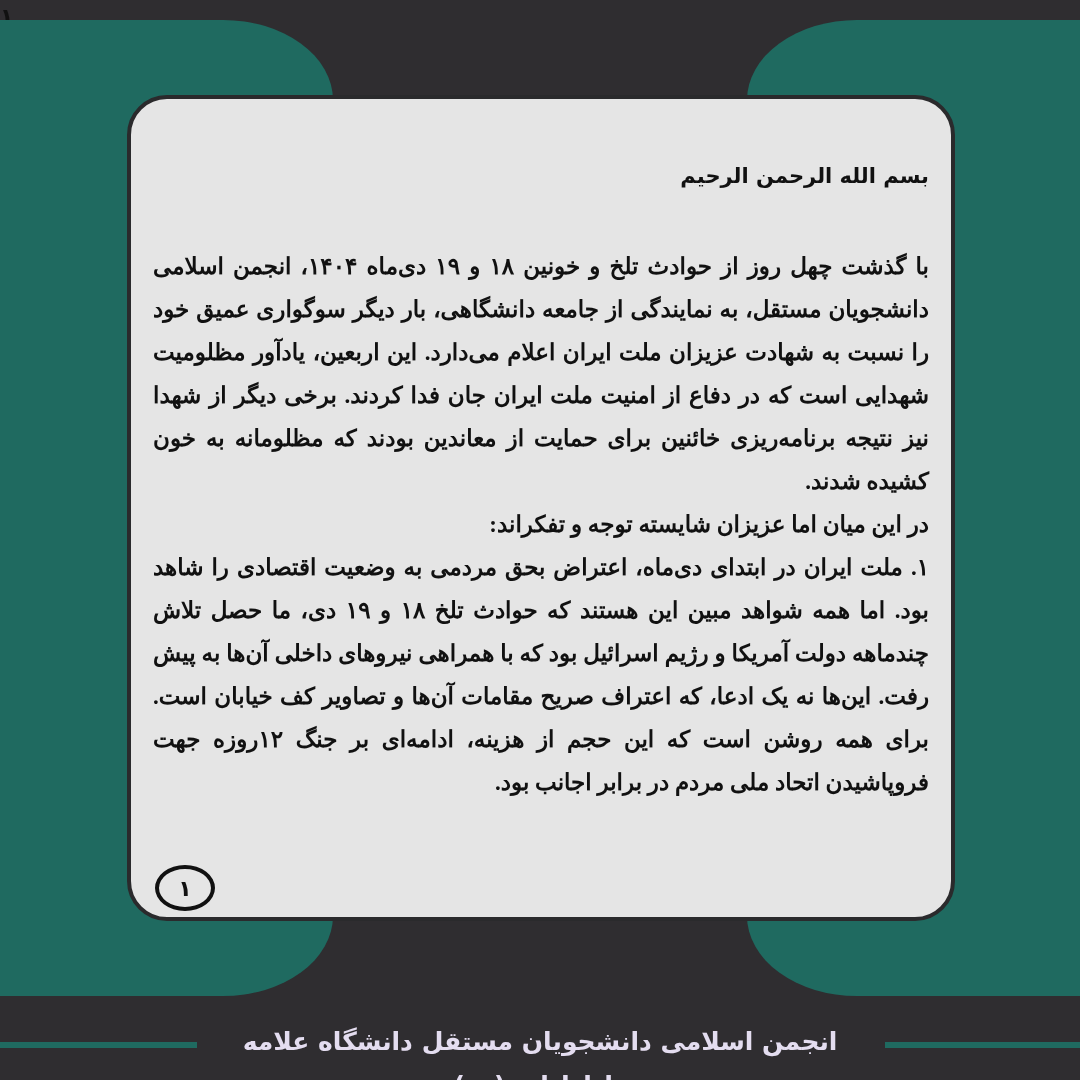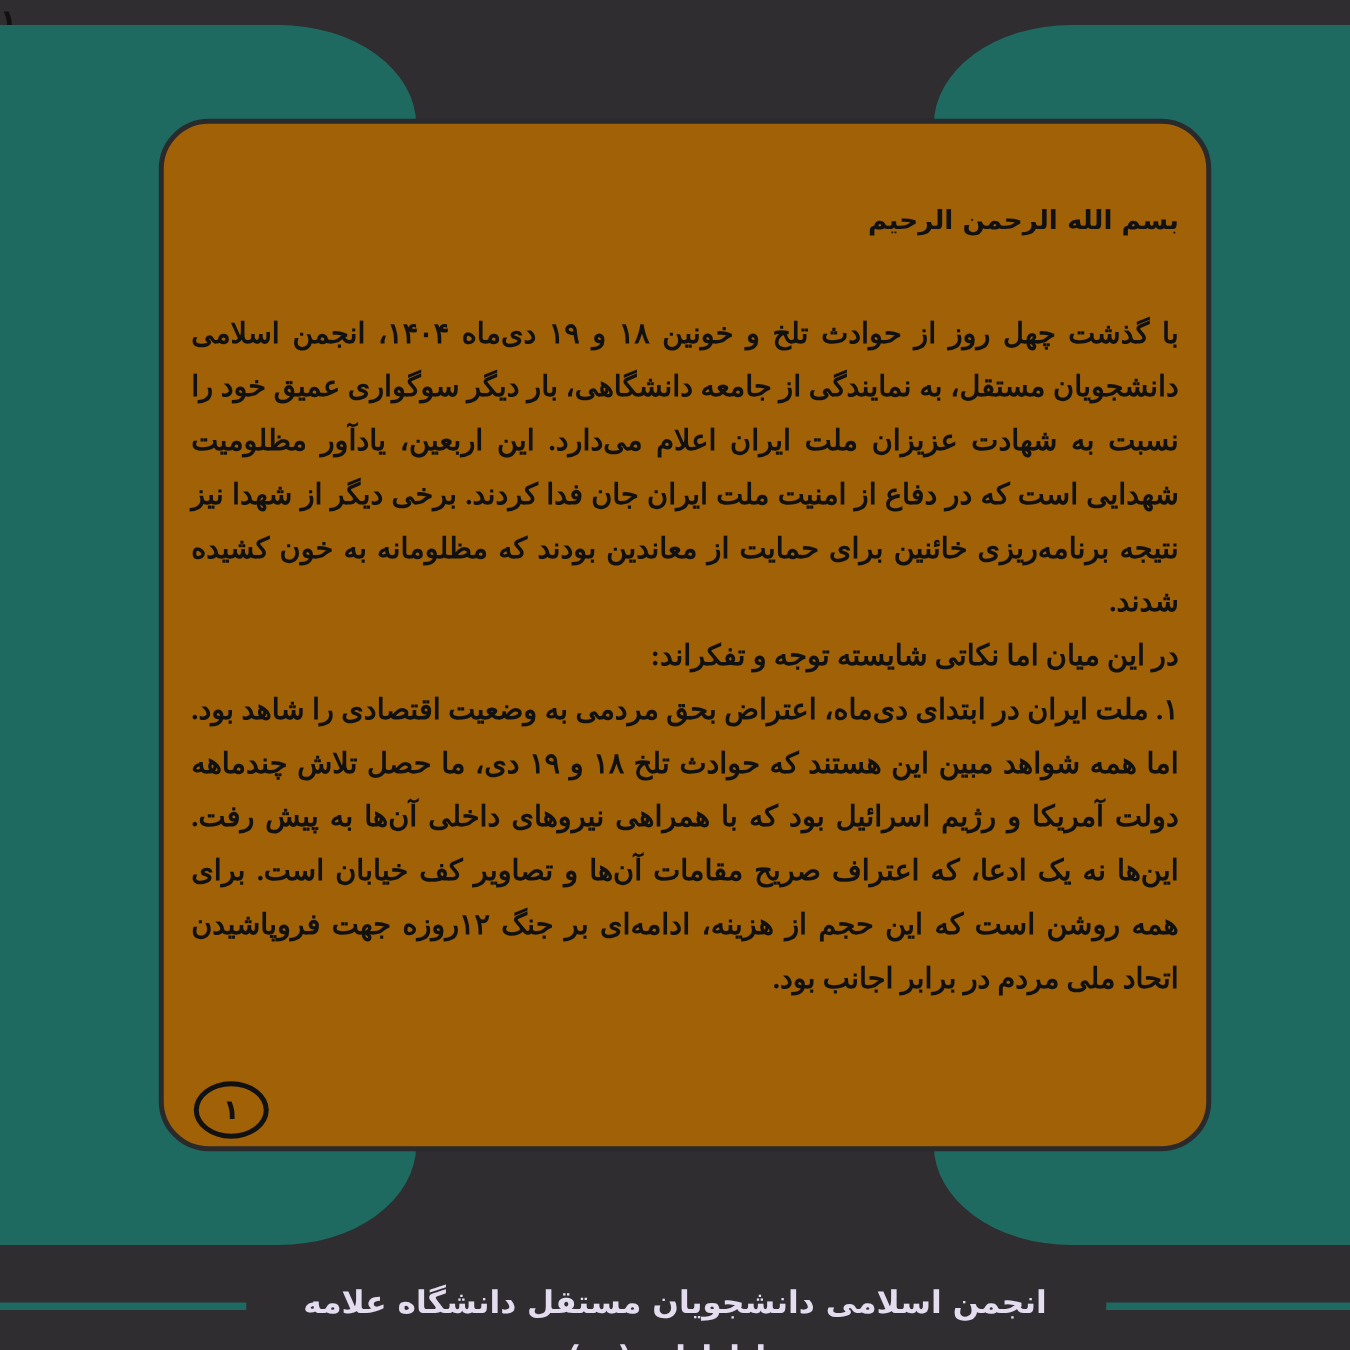--- a/index.html
+++ b/index.html
@@ -19,25 +19,24 @@
     border-bottom-right-radius: 110px 80px;
   }
   .green-right {
     position: absolute; left: 747px; top: 20px; width: 333px; height: 976px;
     background: #1f6a60;
     border-top-left-radius: 110px 80px;
     border-bottom-left-radius: 110px 80px;
   }
   .card {
     position: absolute; left: 127px; top: 95px; width: 820px; height: 818px;
-    background: #a16207;
+    background: #e5e5e5;
     border: 4px solid #2a2a2c;
     border-radius: 40px;
     box-sizing: content-box;
-    padding-left: 14px;
   }
   .content {
     position: absolute; left: 22px; right: 22px; top: 62px;
     direction: rtl; text-align: justify; text-align-last: right;
     color: #111;
     font-weight: bold;
     font-size: 23px;
     line-height: 43px;
   }
   .bismillah {
@@ -71,21 +70,21 @@
 
 <div class="corner-mark">۱</div>
 
 <div class="green-left"></div>
 <div class="green-right"></div>
 
 <div class="card">
   <div class="content">
     <p class="bismillah">بسم الله الرحمن الرحیم</p>
     <p class="para">با گذشت چهل روز از حوادث تلخ و خونین ۱۸ و ۱۹ دی‌ماه ۱۴۰۴، انجمن اسلامی دانشجویان مستقل، به نمایندگی از جامعه دانشگاهی، بار دیگر سوگواری عمیق خود را نسبت به شهادت عزیزان ملت ایران اعلام می‌دارد. این اربعین، یادآور مظلومیت شهدایی است که در دفاع از امنیت ملت ایران جان فدا کردند. برخی دیگر از شهدا نیز نتیجه برنامه‌ریزی خائنین برای حمایت از معاندین بودند که مظلومانه به خون کشیده شدند.</p>
-    <p class="para">در این میان اما نکاتی شایسته توجه و تفکراند:</p>
+    <p class="para">در این میان اما عزیزان شایسته توجه و تفکراند:</p>
     <p class="para">۱. ملت ایران در ابتدای دی‌ماه، اعتراض بحق مردمی به وضعیت اقتصادی را شاهد بود. اما همه شواهد مبین این هستند که حوادث تلخ ۱۸ و ۱۹ دی، ما حصل تلاش چندماهه دولت آمریکا و رژیم اسرائیل بود که با همراهی نیروهای داخلی آن‌ها به پیش رفت. این‌ها نه یک ادعا، که اعتراف صریح مقامات آن‌ها و تصاویر کف خیابان است. برای همه روشن است که این حجم از هزینه، ادامه‌ای بر جنگ ۱۲روزه جهت فروپاشیدن اتحاد ملی مردم در برابر اجانب بود.</p>
   </div>
   <div class="page-number">
     <span>۱</span>
   </div>
 </div>
 
 <div class="footer">
   <div class="footer-line-left"></div>
   <div class="footer-text">انجمن اسلامی دانشجویان مستقل دانشگاه علامه طباطبایی(ره)</div>

